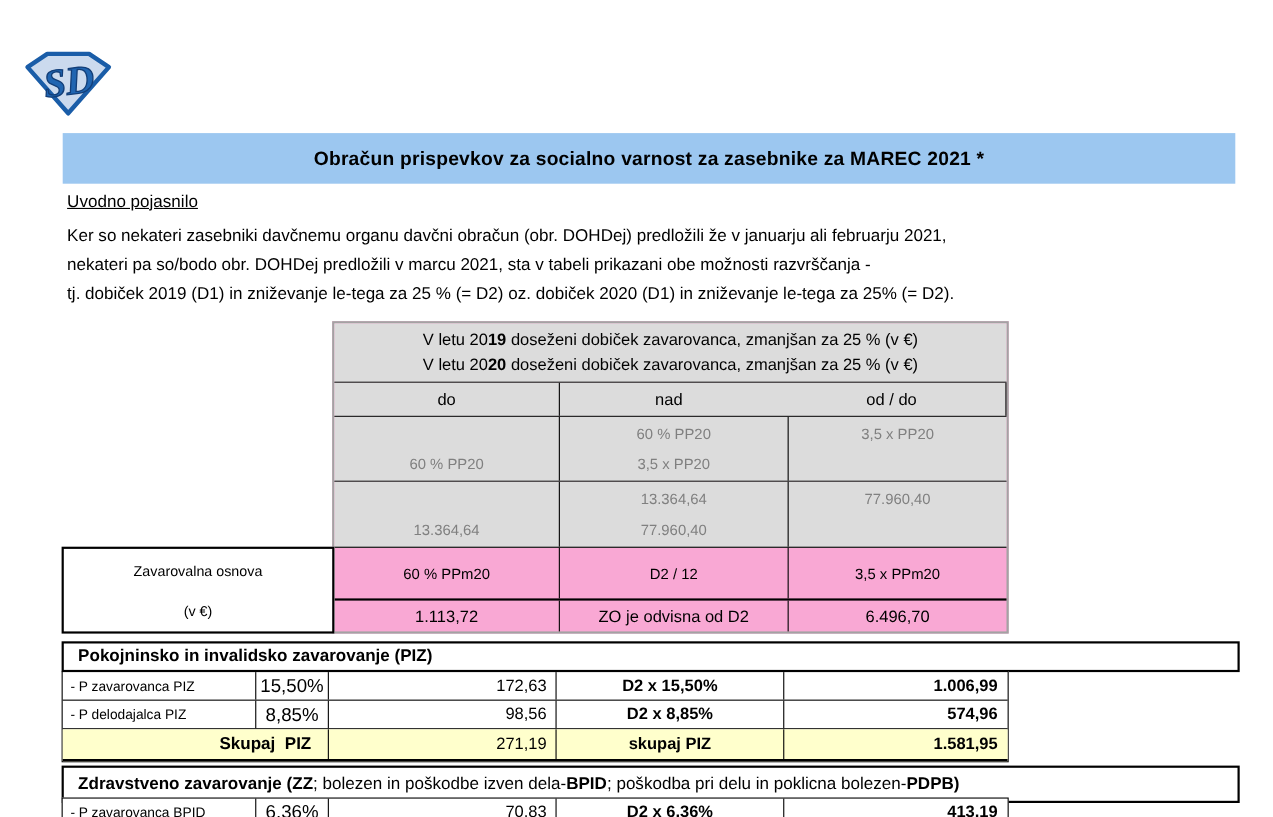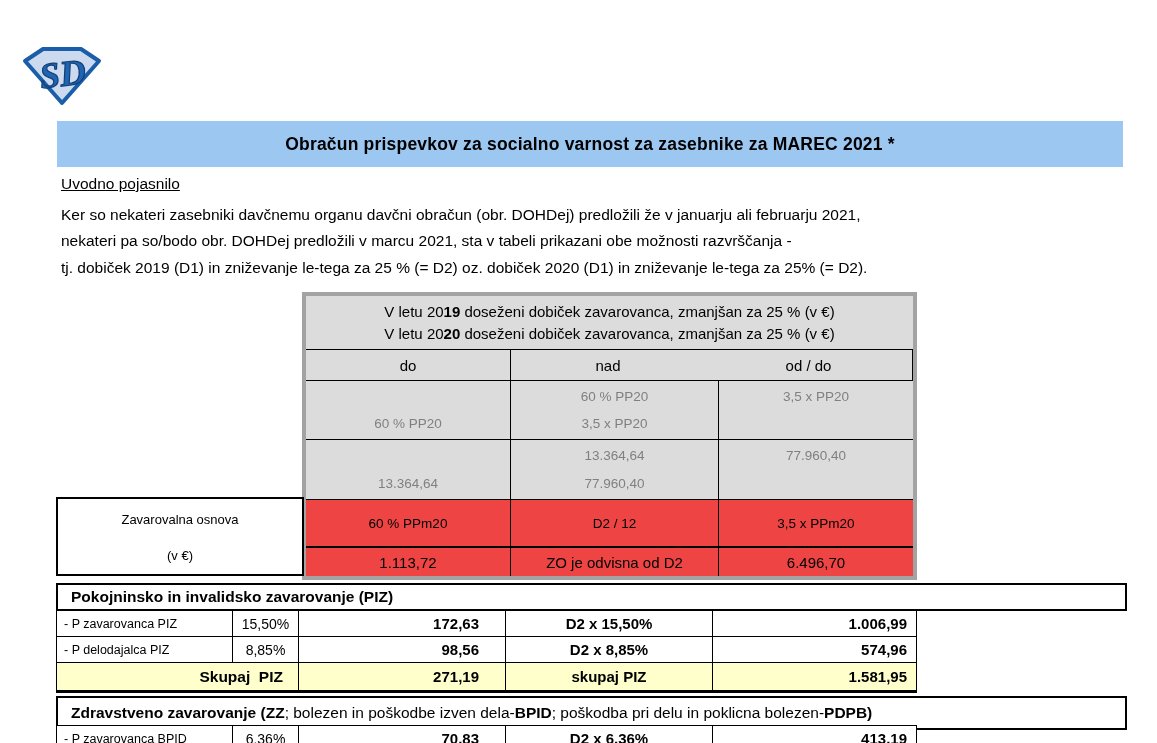--- a/index.html
+++ b/index.html
@@ -17,21 +17,21 @@
     background:#9CC7F0; display:flex; align-items:center; justify-content:center;
     font-weight:bold; font-size:17.5px; letter-spacing:.2px;
   }
 
   
   .intro { position:absolute; left:61px; top:175px; width:1075px; font-size:15.5px; }
   .intro-heading { text-decoration:underline; margin-bottom:9px; }
   .intro-line { line-height:26.4px; }
 
   
-  .upper-table { position:absolute; left:302px; top:292px; width:615px; border:4px solid #a3a3a3; box-sizing:border-box; background:#ef4444; }
+  .upper-table { position:absolute; left:302px; top:292px; width:615px; border:2px solid #a3a3a3; box-sizing:border-box; background:#f9a8d4; }
   .ut-header {
     background:#DCDCDC; border-bottom:1px solid #000; height:53px;
     display:flex; flex-direction:column; justify-content:center;
     text-align:center; font-size:15px; line-height:22px;
   }
   .ut-row { display:flex; border-bottom:1px solid #000; }
   .ut-cell { box-sizing:border-box; border-right:1px solid #000; display:flex; }
   .c1 { width:205px; } .c2 { width:208px; } .c3 { flex:1; border-right:none; }
   .ut-colhead { background:#DCDCDC; height:30px; font-size:15px; }
   .ut-colhead .ut-cell { align-items:center; justify-content:center; }
@@ -64,22 +64,22 @@
 
   
   .data-grid { position:absolute; left:56px; width:861px; border:1px solid #000; box-sizing:border-box; background:#fff; }
   .piz-grid { top:610px; }
   .zz-grid { top:725px; }
   .dg-row { display:flex; border-bottom:1px solid #000; height:25px; }
   .dg-row:last-child { border-bottom:2px solid #000; }
   .dg-total { background:#FFFFCC; height:27px; }
   .dg-cell { box-sizing:border-box; border-right:1px solid #000; display:flex; align-items:center; }
   .dg-a { width:176px; font-size:12.5px; padding-left:7px; }
-  .dg-b { width:66px; font-size:14px; justify-content:center; }
-  .dg-c { width:207px; font-weight:bold; font-size:15px; justify-content:flex-end; padding-right:26px; }
+  .dg-b { width:66px; font-size:17px; justify-content:center; }
+  .dg-c { width:207px; font-weight:normal; font-size:15px; justify-content:flex-end; padding-right:8px; }
   .dg-d { width:207px; font-weight:bold; font-size:15px; justify-content:center; }
   .dg-e { flex:1; border-right:none; font-weight:bold; font-size:15px; justify-content:flex-end; padding-right:9px; }
   .dg-merged { width:242px; font-weight:bold; font-size:15.5px; justify-content:flex-end; padding-right:15px; white-space:pre; }
   .zz-grid .dg-row { border-bottom:none; height:25px; }
 </style>
 </head>
 <body>
 
 <div class="canvas">
 

